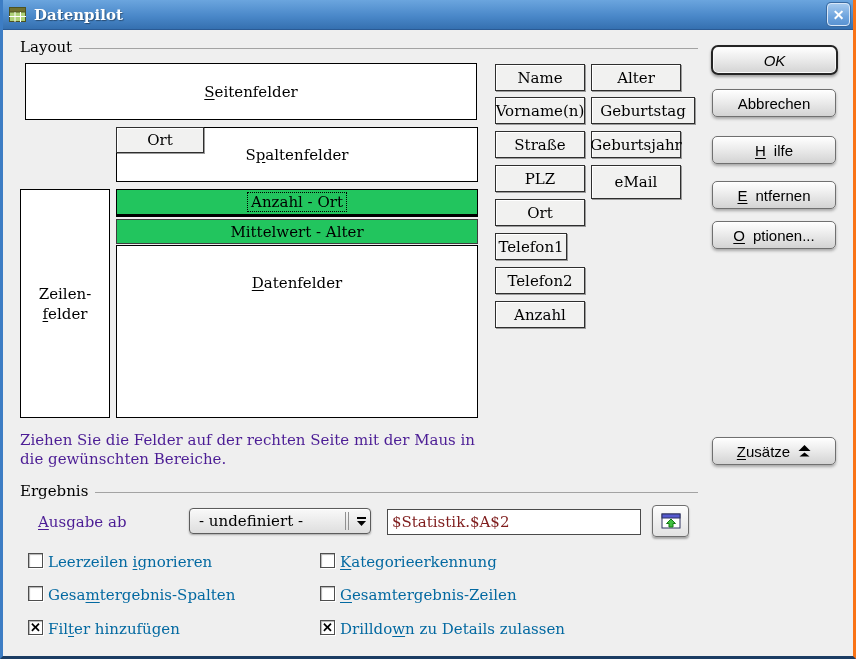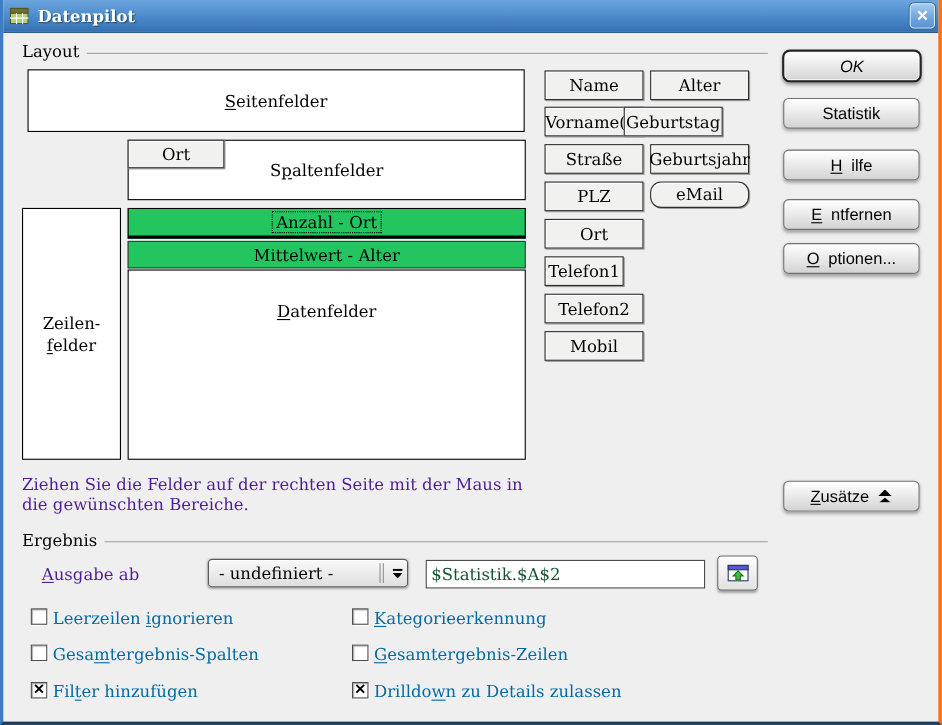--- a/index.html
+++ b/index.html
@@ -80,21 +80,21 @@
     display: flex; align-items: center;
     box-shadow: 0 1px 2px rgba(0,0,0,.3), inset 0 1px 0 #fff;
     font-size: 15px; cursor: default;
   }
   .combo .txt { flex: 1; padding-left: 9px; white-space: nowrap; overflow: hidden; }
   .combo .sep { width: 4px; height: 18px; border-left: 1px solid #909090; border-right: 1px solid #909090; margin-right: 3px; }
   .combo .arrow-box { width: 18px; display: flex; align-items: center; justify-content: center; }
   .ref-input {
     position: absolute; left: 384px; top: 509px; width: 254px; height: 26px;
     border: 1px solid #4a4a4a; background: #fff;
-    font-family: "DejaVu Serif", serif; font-size: 15px; padding: 0 4px; color: #14532d;
+    font-family: "DejaVu Serif", serif; font-size: 15px; padding: 0 4px; color: #7f1d1d;
   }
   .shrink-btn {
     position: absolute; left: 649px; top: 505px; width: 37px; height: 32px;
     background: linear-gradient(#fdfdfd, #e2e2e2);
     border: 1px solid #6e6e6e; border-radius: 4px;
     display: flex; align-items: center; justify-content: center;
     box-shadow: 0 2px 2px rgba(0,0,0,.3), inset 0 1px 0 #fff; cursor: default;
   }
   
   .cb {
@@ -155,28 +155,28 @@
     <span><u>D</u>atenfelder</span>
   </div>
 
   <div class="chip" style="left:492px; top:64px;  width:90px; height:27px;">Name</div>
   <div class="chip" style="left:492px; top:97px;  width:90px; height:27px;">Vorname(n)</div>
   <div class="chip" style="left:492px; top:131px; width:90px; height:27px;">Straße</div>
   <div class="chip" style="left:492px; top:165px; width:90px; height:27px;">PLZ</div>
   <div class="chip" style="left:492px; top:199px; width:90px; height:27px;">Ort</div>
   <div class="chip" style="left:492px; top:233px; width:72px; height:27px;">Telefon1</div>
   <div class="chip" style="left:492px; top:267px; width:90px; height:27px;">Telefon2</div>
-  <div class="chip" style="left:492px; top:301px; width:90px; height:27px;">Mobil</div>
+  <div class="chip" style="left:492px; top:301px; width:90px; height:27px;">Anzahl</div>
   <div class="chip" style="left:588px; top:64px;  width:90px; height:27px;">Alter</div>
-  <div class="chip" style="left:564px; top:97px;  width:90px; height:27px;">Geburtstag</div>
+  <div class="chip" style="left:588px; top:97px;  width:104px; height:27px;">Geburtstag</div>
   <div class="chip" style="left:588px; top:131px; width:90px; height:27px;">Geburtsjahr</div>
-  <div class="chip" style="left:588px; top:165px; width:90px; height:24px;border-radius:10px;">eMail</div>
+  <div class="chip" style="left:588px; top:165px; width:90px; height:34px;">eMail</div>
 
   <button class="pbtn default" style="left:708px; top:45px; width:127px; height:30px;font-style:italic;">OK</button>
-  <button class="pbtn" style="left:709px; top:89px;">Statistik</button>
+  <button class="pbtn" style="left:709px; top:89px;">Abbrechen</button>
   <button class="pbtn" style="left:709px; top:136px;"><u>H</u>ilfe</button>
   <button class="pbtn" style="left:709px; top:181px;"><u>E</u>ntfernen</button>
   <button class="pbtn" style="left:709px; top:221px;"><u>O</u>ptionen...</button>
   <button class="pbtn" style="left:709px; top:437px;">
     <span><u>Z</u>usätze</span>
     <span style="display:flex;">
       <svg width="13" height="12" viewBox="0 0 13 12">
         <polygon points="6.5,0 12.5,6 0.5,6" fill="#000"></polygon>
         <polygon points="6.5,7.5 11.5,11.5 1.5,11.5" fill="#000"></polygon>
       </svg>

